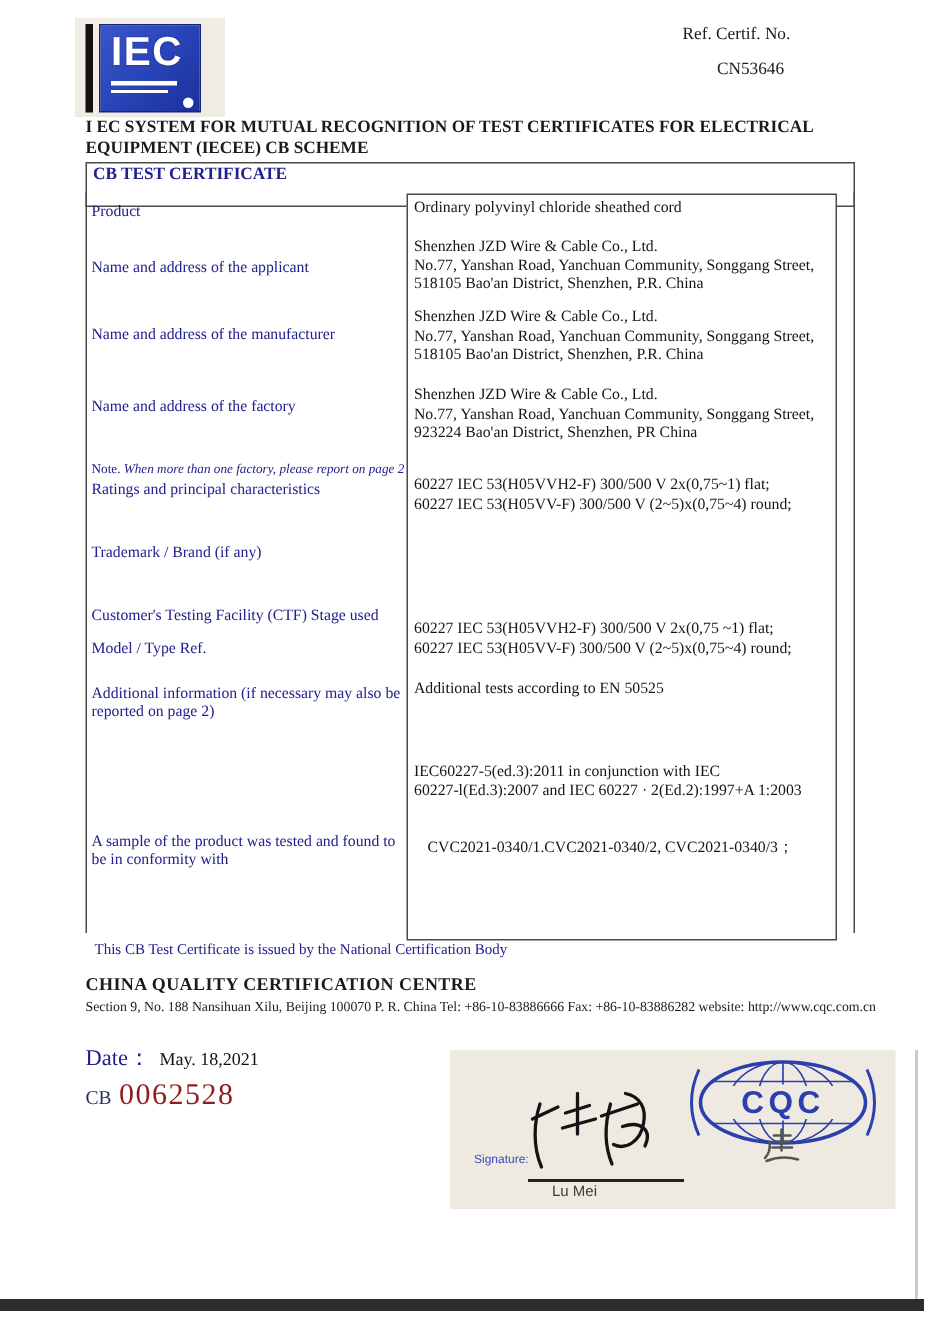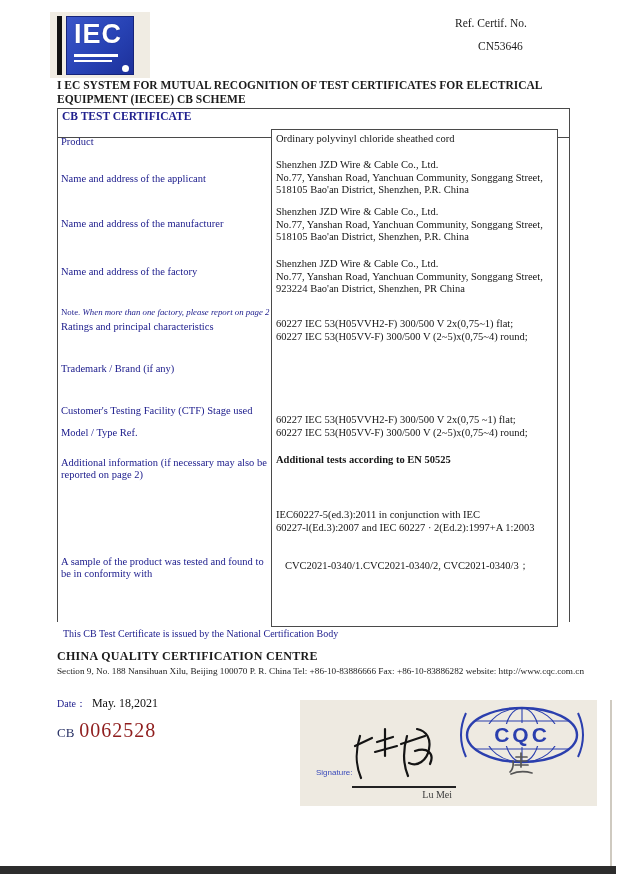--- a/index.html
+++ b/index.html
@@ -43,33 +43,33 @@
   .lbl { left:61px; width:208px; font-size:10.5px; color:#20208e; line-height:12px; }
   .note { left:61px; width:230px; font-size:8.8px; color:#20208e;margin-top:24px; }
   .note .it { font-style:italic; }
   .val { left:276px; width:279px; font-size:10.5px; color:#151515; line-height:12.6px; }
 
   
   .issued { left:63px; top:628px; font-size:10px; color:#20208e; }
   .ncb-name { left:57px; top:649px; font-size:12px; font-weight:bold; letter-spacing:0.3px; }
   .ncb-addr { left:57px; top:666px; width:545px; font-size:9.2px; }
   .date-line { left:57px; top:696px; font-size:11px; }
-  .date-label { color:#20208e; font-size:10px; }
+  .date-label { color:#20208e; font-size:15px; }
   .date-value { color:#111; font-size:12px; margin-left:6px; }
   .cb-line { left:57px; top:719px; }
   .cb-label { color:#273064; font-size:13px; }
   .cb-number { color:#8f1d1d; font-size:20px; letter-spacing:1px; margin-left:5px; }
 
   .sig-patch { left:300px; top:700px; width:297px; height:106px; background:#eeeae1; }
   .sig-label { left:316px; top:768px; font-family:"Liberation Sans", sans-serif;
                font-size:8px; color:#3a4bbb; }
   .sig-svg { left:345px; top:720px; }
   .sig-line { left:352px; top:786px; width:104px; height:1.6px; background:#222; }
-  .sig-name { left:380px; top:789px; width:72px; text-align:right;
-              font-family:Liberation Serif, serif; font-size:10px; color:#3c3c3c; }
+  .sig-name { left:368px; top:789px; width:72px; text-align:left;
+              font-family:Liberation Sans, sans-serif; font-size:10px; color:#3c3c3c; }
   .cqc-svg { left:458px; top:703px; }
   .jian-svg { left:508px; top:750px; }
 
   .bottom-bar { left:0; top:866px; width:616px; height:8px; background:#2d2d2d; }
   .right-edge { left:610px; top:700px; width:2px; height:170px; background:#cfcac0; }
 </style>
 </head>
 <body>
 
 <div class="page">
@@ -135,21 +135,21 @@
   <div class="abs val" style="top:318px;">
     <div>60227 IEC 53(H05VVH2-F) 300/500 V 2x(0,75~1) flat;</div>
     <div>60227 IEC 53(H05VV-F) 300/500 V (2~5)x(0,75~4) round;</div>
   </div>
 
   <div class="abs val" style="top:414px;">
     <div>60227 IEC 53(H05VVH2-F) 300/500 V 2x(0,75 ~1) flat;</div>
     <div>60227 IEC 53(H05VV-F) 300/500 V (2~5)x(0,75~4) round;</div>
   </div>
 
-  <div class="abs val" style="top:454px;font-weight:bold;">Additional tests according to EN 50525</div>
+  <div class="abs val" style="top:454px;">Additional tests according to EN 50525</div>
 
   <div class="abs val" style="top:509px;">
     <div>IEC60227-5(ed.3):2011 in conjunction with IEC</div>
     <div>60227-l(Ed.3):2007 and IEC 60227 · 2(Ed.2):1997+A 1:2003</div>
   </div>
 
   <div class="abs val" style="top:560px; padding-left:9px;">CVC2021-0340/1.CVC2021-0340/2, CVC2021-0340/3；</div>
 
   <div class="abs issued">This CB Test Certificate is issued by the National Certification Body</div>
   <div class="abs ncb-name">CHINA QUALITY CERTIFICATION CENTRE</div>

